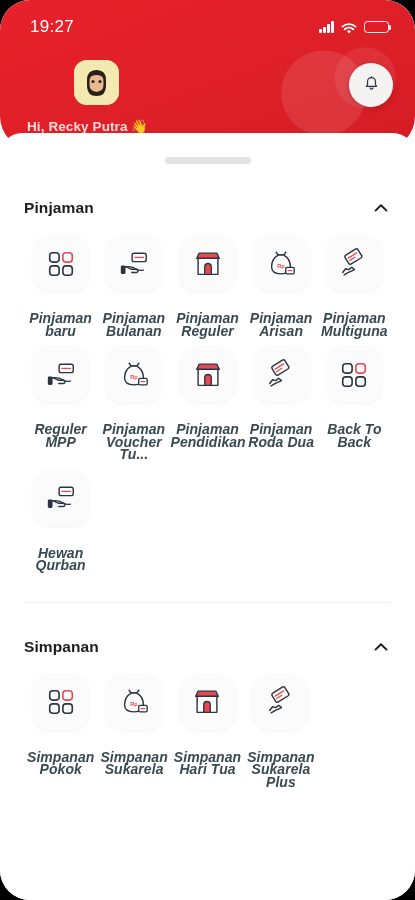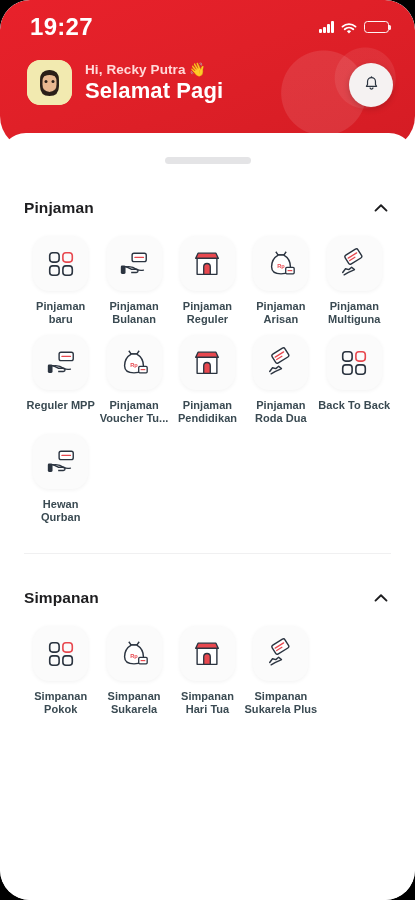--- a/index.html
+++ b/index.html
@@ -44,22 +44,22 @@
     top: 10px; left: 0;
     width: 100%;
     height: 34px;
     display: flex;
     align-items: center;
     justify-content: space-between;
     padding: 0 26px 0 30px;
   }
   .clock {
     color: #ffffff;
-    font-size: 24px;
-    font-weight: bold;
+    font-size: 17px;
+    font-weight: normal;
     letter-spacing: 0.3px;
   }
   .status-icons {
     display: flex;
     align-items: center;
     gap: 7px;
   }
   .signal-icon { display: flex; align-items: flex-end; gap: 1.5px; height: 12px; }
   .signal-icon i {
     display: block; width: 2.6px; background: #fff; border-radius: 1px;
@@ -86,20 +86,21 @@
   }
   .battery-fill { width: 100%; height: 100%; background: #fff; border-radius: 1.6px; }
 
   
   .greeting-row {
     position: absolute;
     top: 60px; left: 27px;
     display: flex;
     align-items: center;
     gap: 13px;
+    flex-direction: column;
   }
   .avatar {
     width: 45px; height: 45px;
     border-radius: 13px;
     background: #f2eab0;
     position: relative;
     overflow: hidden;
     flex: none;
   }
   .greeting-text { display: flex; flex-direction: column; gap: 1px; }
@@ -133,20 +134,21 @@
     position: absolute;
     top: 133px; left: 0;
     width: 415px;
     height: 767px;
     background: #ffffff;
     border-top-left-radius: 26px;
     border-top-right-radius: 26px;
     border-bottom-left-radius: 30px;
     border-bottom-right-radius: 30px;
     z-index: 2;
+    border-radius: 22px;
   }
   .drag-handle {
     width: 86px; height: 7px;
     background: #e4e4e6;
     border-radius: 4px;
     margin: 24px auto 0;
     cursor: grab;
   }
 
   .section { padding: 0 24px; }
@@ -182,28 +184,29 @@
     padding-bottom: 6px;
   }
   .tile-icon {
     width: 55px; height: 55px;
     border-radius: 16px;
     background: #fbfbfb;
     box-shadow: 0 1px 4px rgba(0,0,0,0.055);
     display: flex; align-items: center; justify-content: center;
   }
   .tile-label {
-    margin-top: 9px;
-    font-size: 11px;
+    margin-top: 21px;
+    font-size: 14px;
     line-height: 12.5px;
     color: #3a4a52;
     text-align: center;
     max-width: 74px;
     letter-spacing: 0.05px;
     font-weight: bold;
+    font-style: italic;
   }
 
   .divider {
     height: 1px;
     background: #f0f0f1;
     margin: 24px 24px 0;
   }
 </style>
 </head>
 <body>

